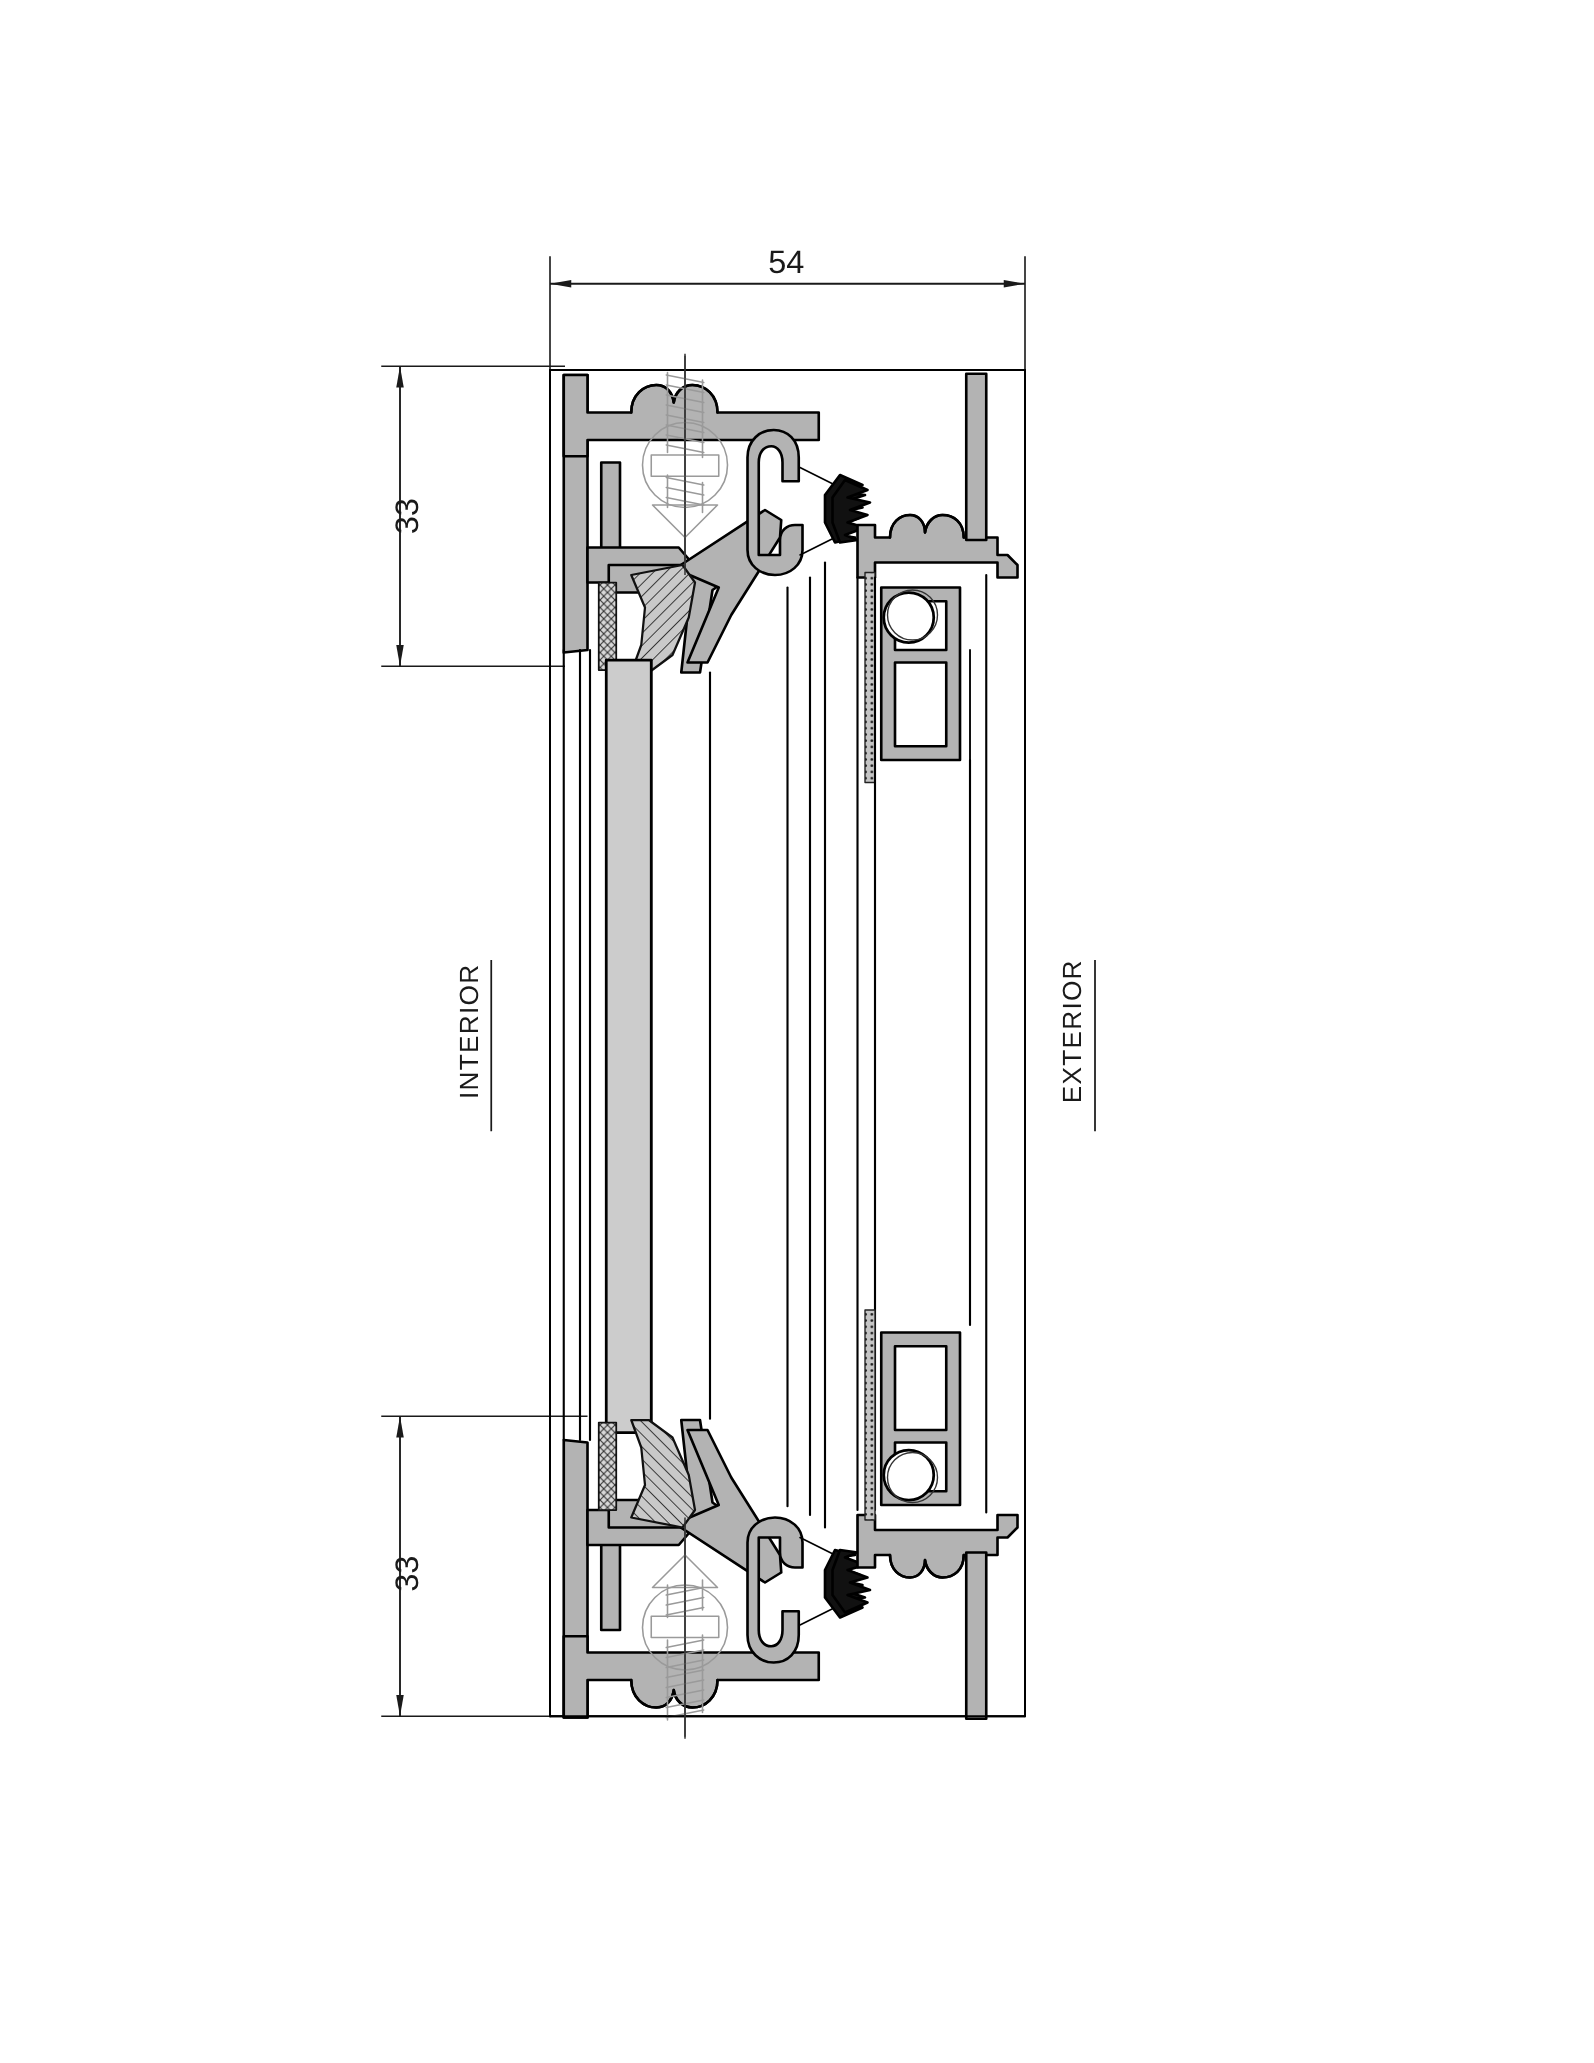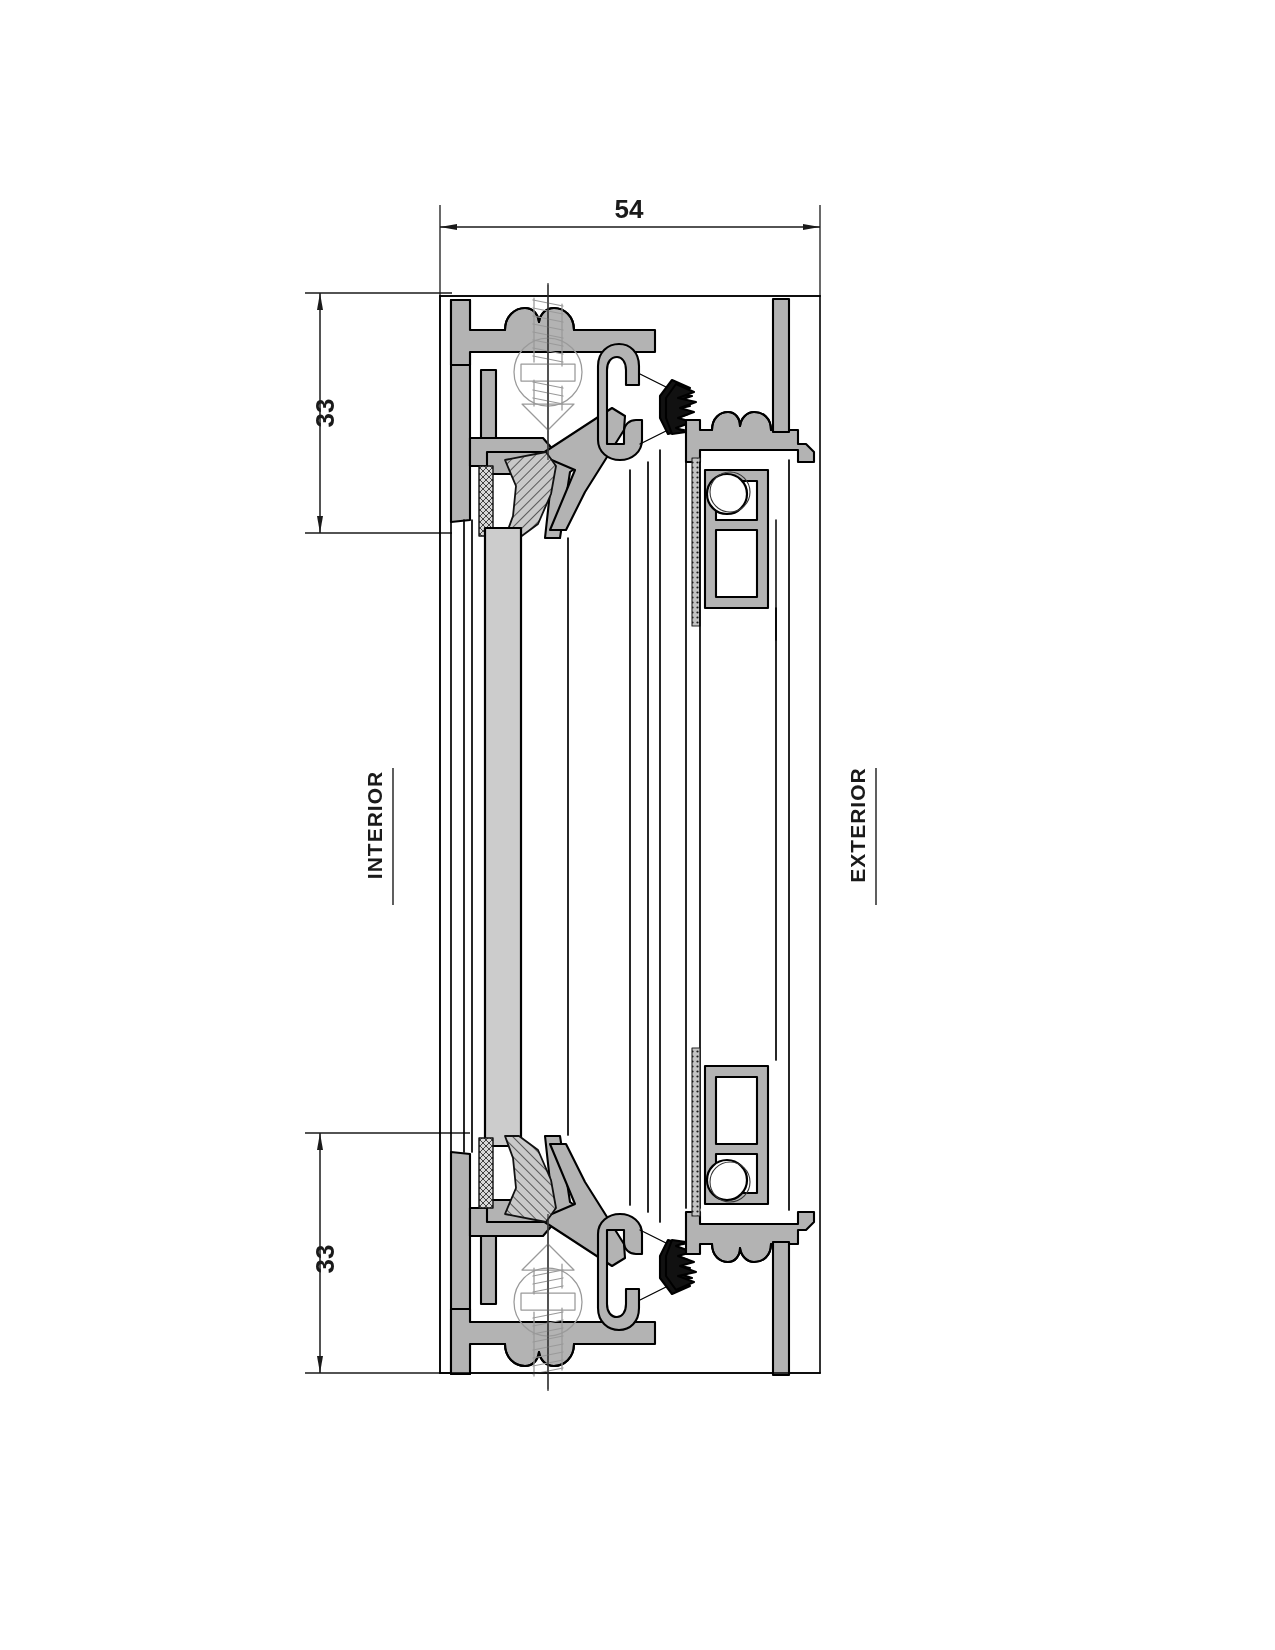--- a/index.html
+++ b/index.html
@@ -1,18 +1,18 @@
 <!DOCTYPE html>
 <html><head>
 <meta charset="utf-8">
 <title>Door Profile Cross-Section</title>
 <style>
   html,body{margin:0;padding:0;background:#ffffff;}
   body{width:1275px;height:1650px;font-family:"Liberation Sans",sans-serif;overflow:hidden;}
-  #sheet{position:relative;width:1275px;height:1650px;background:#fff;font-weight:bold;}
+  #sheet{position:relative;width:1275px;height:1650px;background:#fff;}
   svg{display:block;}
   .dimtext{font-family:"Liberation Sans",sans-serif;font-size:26px;fill:#1a1a1a;}
   .lbltext{font-family:"Liberation Sans",sans-serif;font-size:21px;fill:#1a1a1a;letter-spacing:1px;}
 </style>
 </head>
 <body>
 
 <div id="sheet">
 <svg width="1275" height="1650" viewBox="0 0 1275 1650">
 

